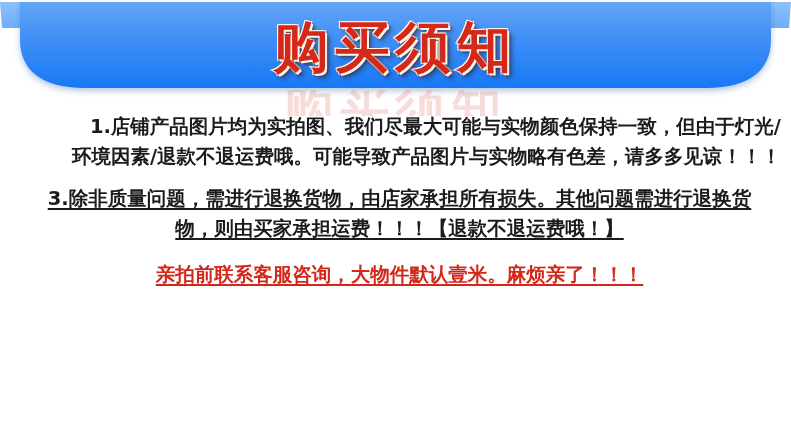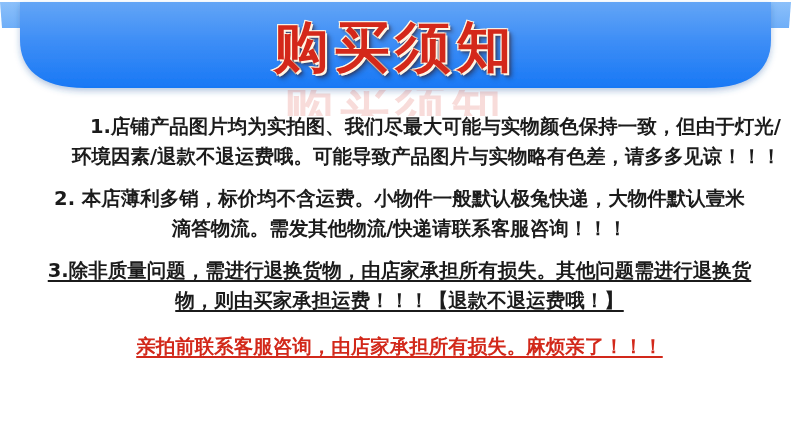--- a/index.html
+++ b/index.html
@@ -125,27 +125,23 @@
 
 <div class="banner-ghost">购买须知</div>
 
 <div class="content">
 
   <p class="para p1">
     <span class="ln ln1">1.店铺产品图片均为实拍图、我们尽最大可能与实物颜色保持一致，但由于灯光/</span>
     <span class="ln ln2">环境因素/退款不退运费哦。可能导致产品图片与实物略有色差，请多多见谅！！！</span>
   </p>
 
-  <p class="para p2">
-    <span class="ln">2. 本店薄利多销，标价均不含运费。小物件一般默认极兔快递，大物件默认壹米</span>
-    <span class="ln">滴答物流。需发其他物流/快递请联系客服咨询！！！</span>
-  </p>
 
   <p class="para p3">
     <span class="ln">3.除非质量问题，需进行退换货物，由店家承担所有损失。其他问题需进行退换货</span>
     <span class="ln">物，则由买家承担运费！！！【退款不退运费哦！】</span>
   </p>
 
   <p class="para p4">
-    <span class="ln">亲拍前联系客服咨询，由店家承担所有损失。麻烦亲了！！！</span>
+    <span class="ln">亲拍前联系客服咨询，大物件默认壹米。麻烦亲了！！！</span>
   </p>
 
 </div>
 
 </body></html>

